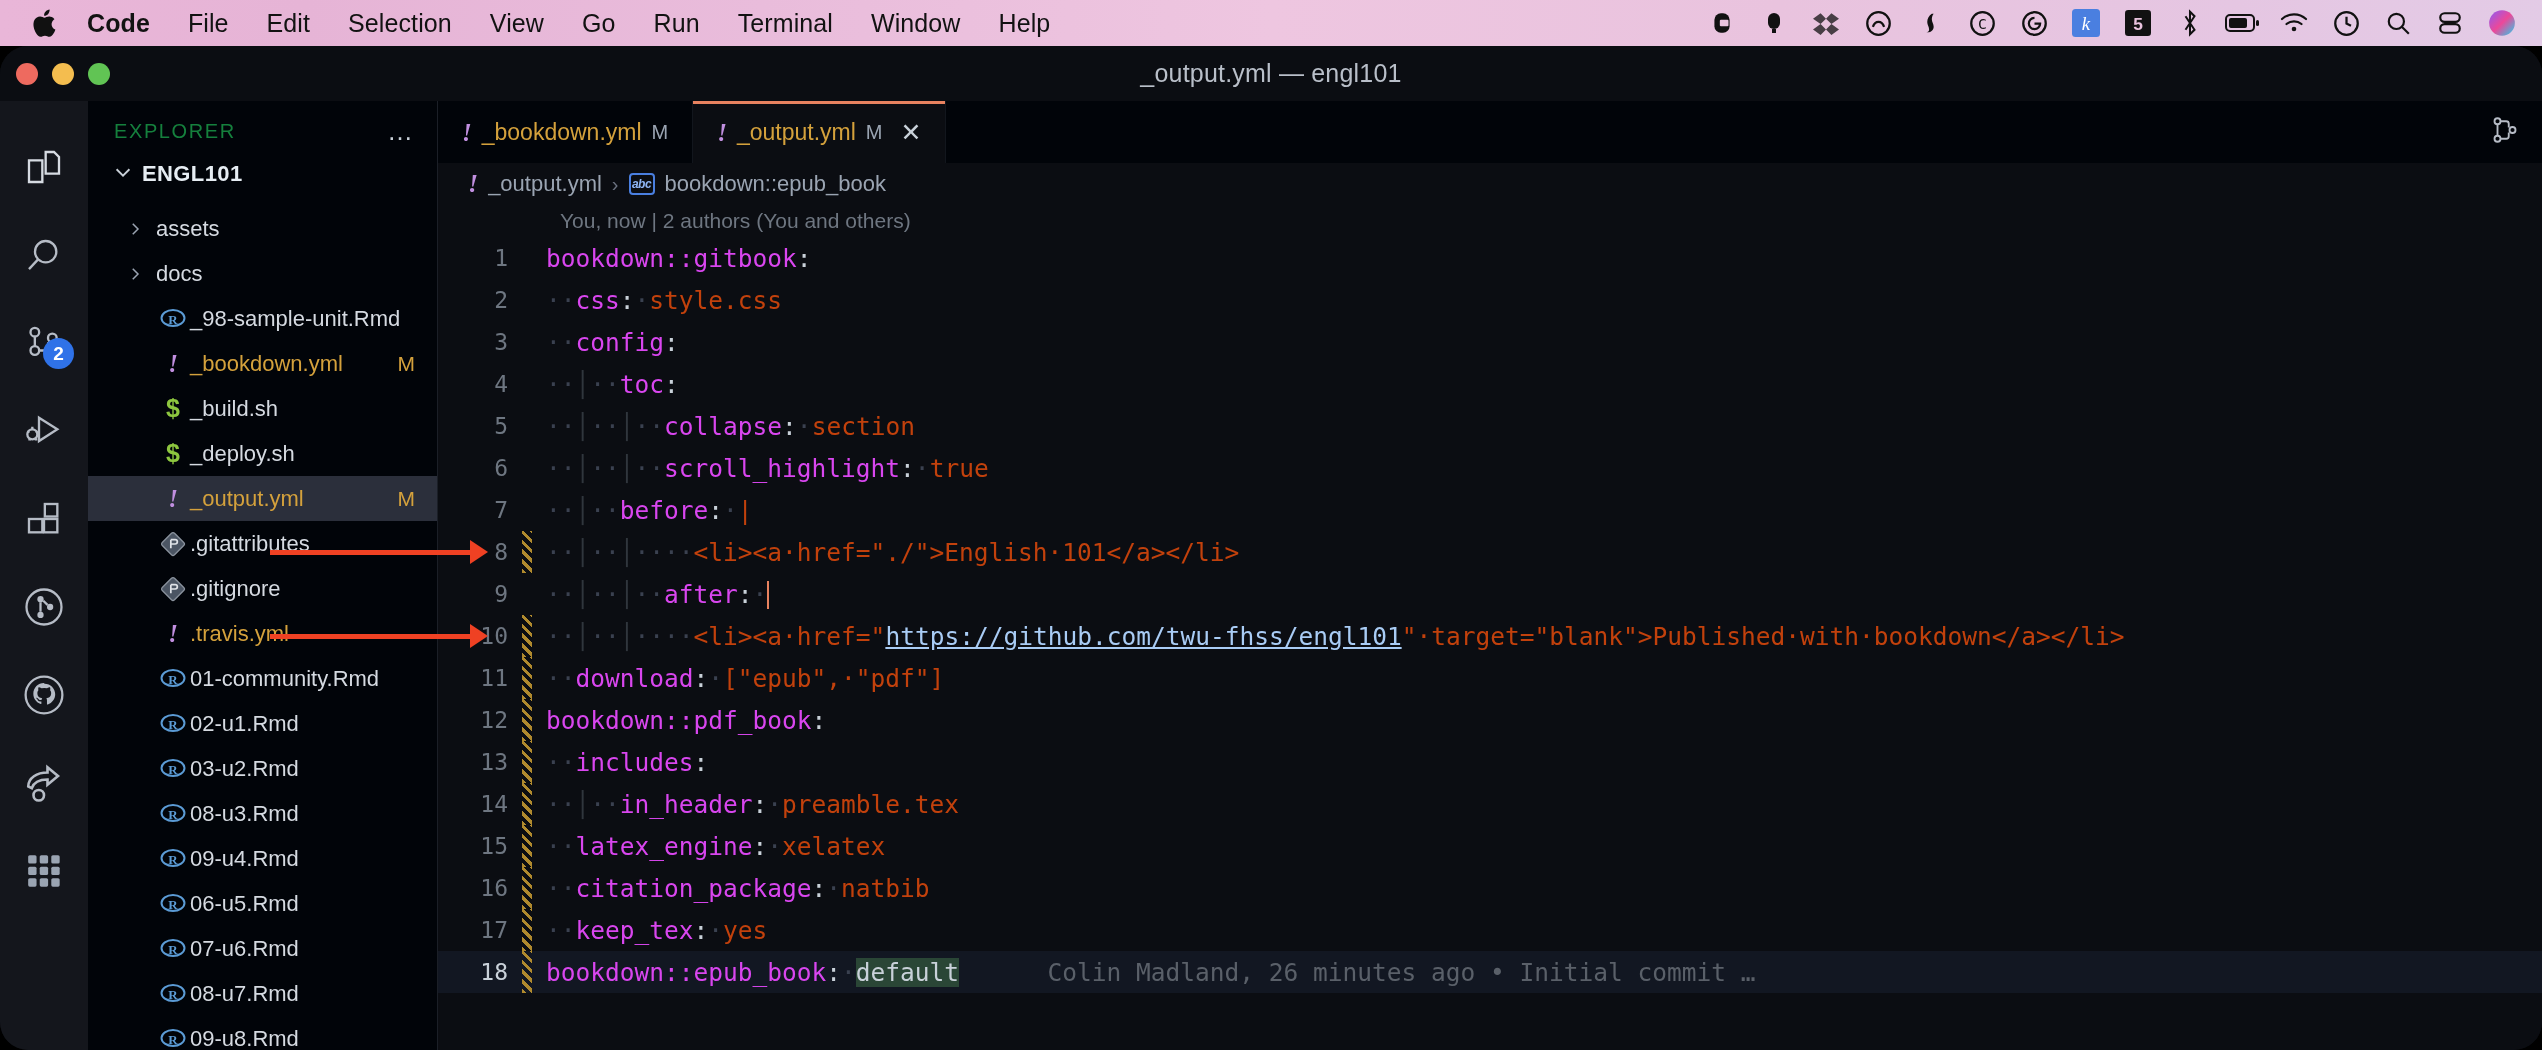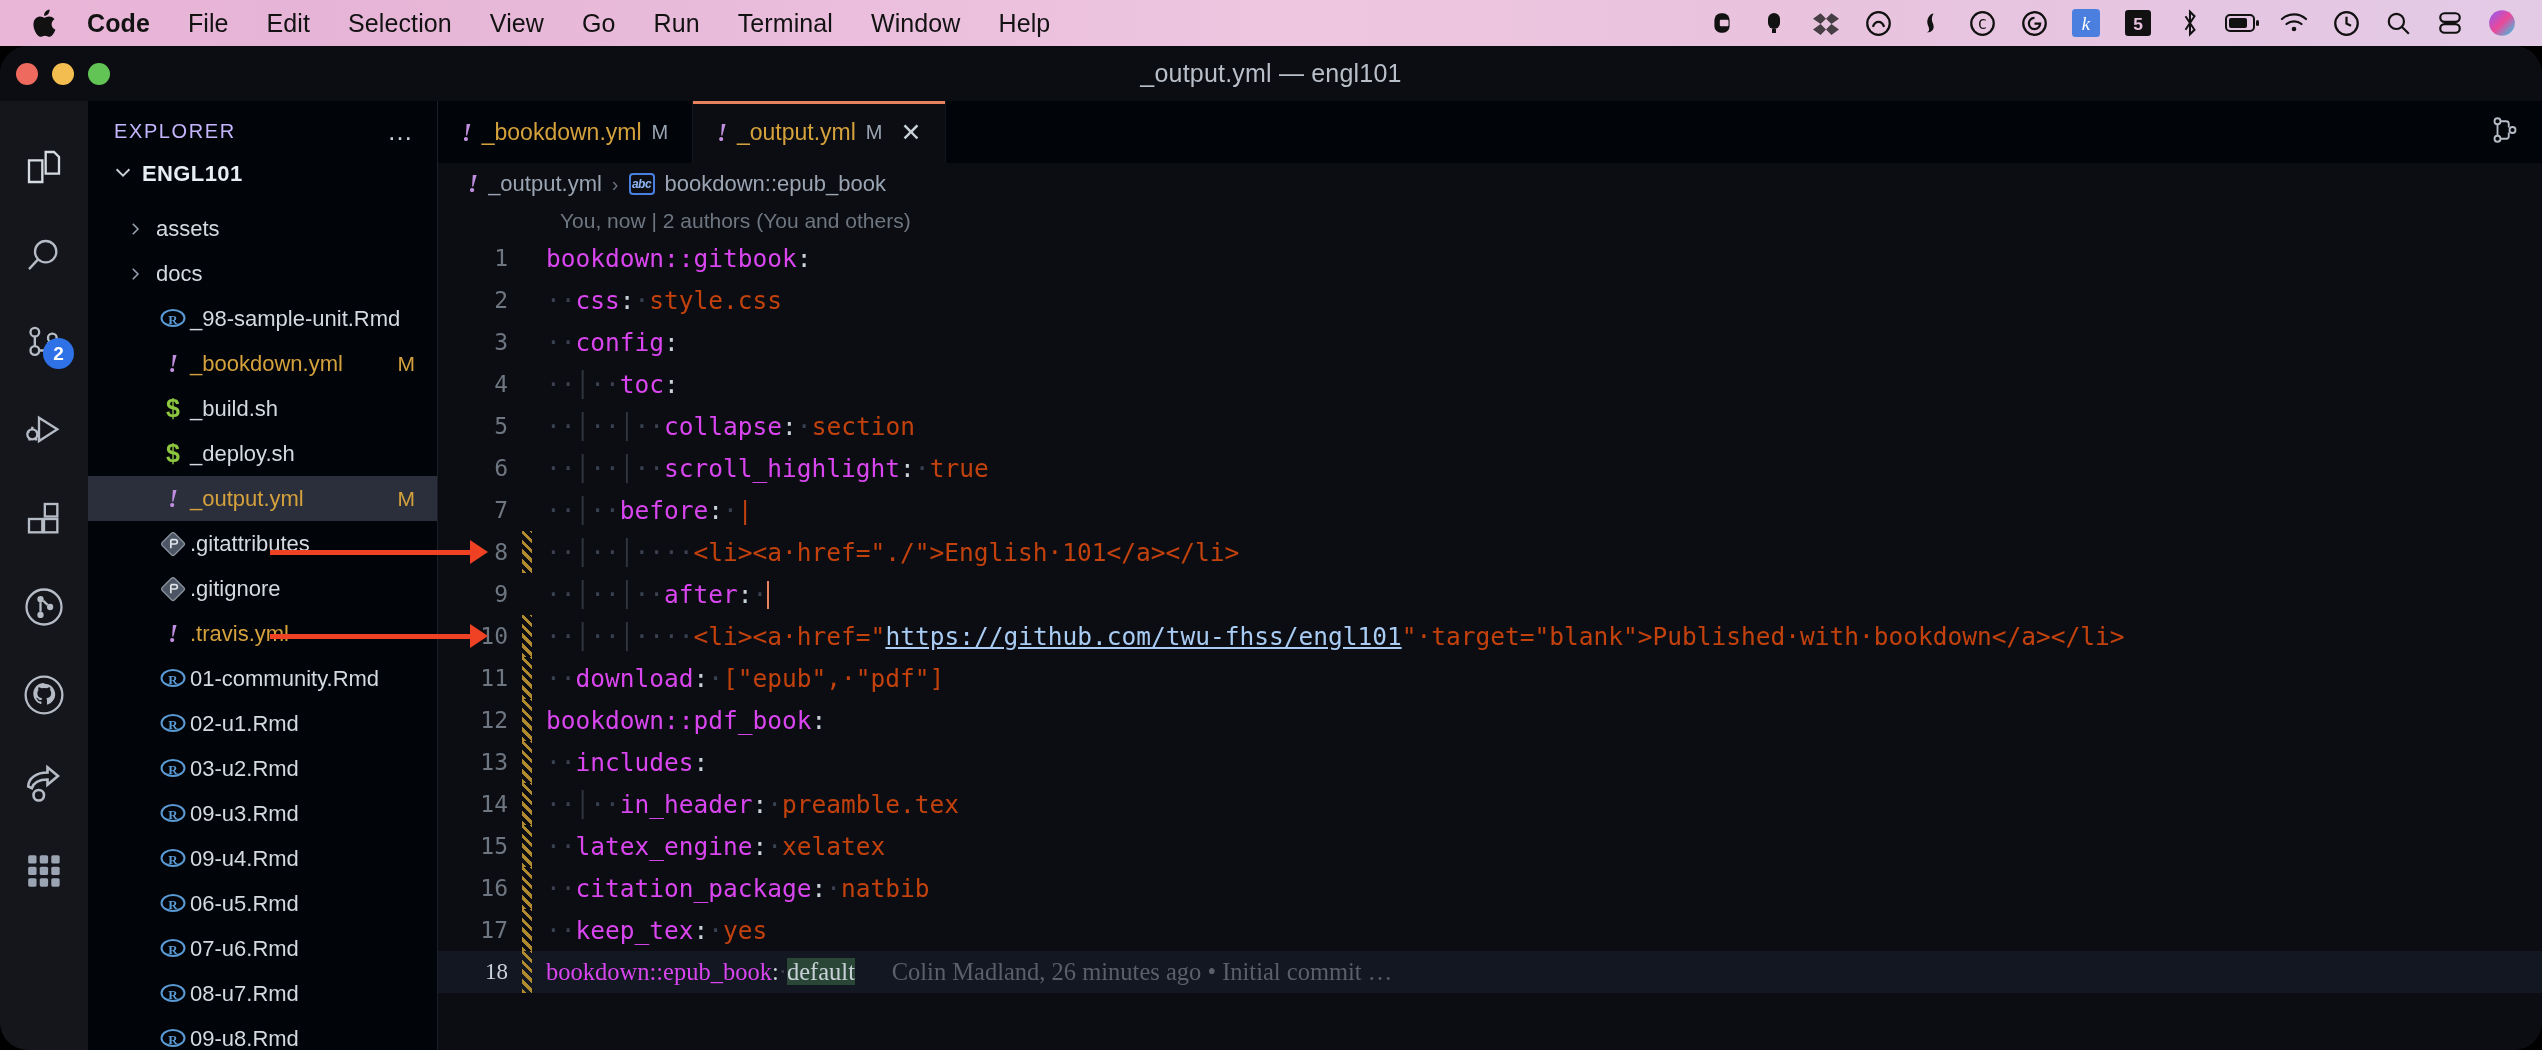--- a/index.html
+++ b/index.html
@@ -33,21 +33,21 @@
   #activity{ width:88px; background:#14161c; display:flex; flex-direction:column; align-items:center;
              padding-top:22px; flex:0 0 88px;}
   .act{ width:88px; height:88px; display:flex; align-items:center; justify-content:center; position:relative;}
   .badge{ position:absolute; right:14px; bottom:18px; background:#2f72e8; color:#fff; font-size:19px;
           min-width:31px; height:31px; border-radius:16px; display:flex; align-items:center; justify-content:center;
           font-weight:bold;}
 
   
   #explorer{ width:350px; background:#010409; flex:0 0 350px; position:relative; border-right:1px solid #1b1f27;}
   #exp-head{ display:flex; align-items:center; height:60px; padding:0 22px 0 26px; }
-  #exp-title{ color:#c4b5fd; font-size:20px; letter-spacing:1.6px; }
+  #exp-title{ color:#15803d; font-size:20px; letter-spacing:1.6px; }
   #exp-dots{ margin-left:auto; color:#c9d1d9; font-size:26px; letter-spacing:2px; line-height:10px;}
   .root-row{ display:flex; align-items:flex-start; height:45px; padding-left:24px; }
   .root-label{ color:#e6edf3; font-weight:bold; font-size:22px; letter-spacing:.4px; margin-left:8px;}
   .frow{ display:flex; align-items:center; height:45px; padding-left:38px; position:relative;}
   .frow.sel{ background:#2b2f3b; }
   .fchev{ width:30px; color:#9aa4b2; font-size:20px; display:flex; align-items:center; }
   .ficon{ width:34px; display:flex; align-items:center; justify-content:center; }
   .fname{ color:#d5dae1; font-size:22px; white-space:nowrap;}
   .fname.yml{ color:#d4a13c; }
   .fmod{ color:#d4a13c; font-size:21px; position:absolute; right:22px; font-weight:500;}
@@ -70,21 +70,21 @@
   .abc-box{ width:26px;height:22px;border:2px solid #4a7fe0;border-radius:4px;display:flex;align-items:center;
             justify-content:center;color:#8fb6f5;font-size:12px;font-weight:bold;letter-spacing:-0.5px;font-style:italic;}
 
   #blameline{ height:32px; display:flex; align-items:center; padding-left:122px;}
   .blame{ color:#6e7681; font-size:21px;}
 
   
   #code{ flex:1; position:relative; overflow:hidden;
          font-family:"DejaVu Sans Mono", monospace; font-size:24.5px; }
   .ln-row{ display:flex; height:42px; align-items:center; position:relative;}
-  .ln-row.cur{ background:#121722;font-family:Liberation Serif, serif; }
+  .ln-row.cur{ background:#121722; }
   .gutter{ width:70px; text-align:right; color:#6e7681; font-size:23px; flex:0 0 70px; padding-right:0;}
   .ln-row.cur .gutter{ color:#c9d1d9;}
   .chg{ width:10px; flex:0 0 10px; margin-left:14px; height:42px;}
   .chg.mod{ background:repeating-linear-gradient(45deg,#b08a2e 0 3px,transparent 3px 7px); }
   .codetext{ padding-left:14px; white-space:pre; color:#c9d1d9; }
   .k{ color:#d946ef; }
   .v{ color:#c2410c; }
   .p{ color:#c9d1d9; }
   .ws{ color:#3a4150; }
   .guide{ color:#30363d; }
@@ -436,21 +436,21 @@
             <span class="fname">03-u2.Rmd</span>
           </div>
           <div class="frow">
             <span class="fchev"></span>
             <span class="ficon">
               <svg width="26" height="22" viewBox="0 0 26 22">
                 <ellipse cx="13" cy="10" rx="11.5" ry="8" fill="none" stroke="#5b9bd5" stroke-width="2"></ellipse>
                 <text x="13" y="16" font-size="13" text-anchor="middle" fill="#5b9bd5" font-family="serif" font-weight="bold">R</text>
               </svg>
             </span>
-            <span class="fname">09-u3.Rmd</span>
+            <span class="fname">08-u3.Rmd</span>
           </div>
           <div class="frow">
             <span class="fchev"></span>
             <span class="ficon">
               <svg width="26" height="22" viewBox="0 0 26 22">
                 <ellipse cx="13" cy="10" rx="11.5" ry="8" fill="none" stroke="#5b9bd5" stroke-width="2"></ellipse>
                 <text x="13" y="16" font-size="13" text-anchor="middle" fill="#5b9bd5" font-family="serif" font-weight="bold">R</text>
               </svg>
             </span>
             <span class="fname">09-u4.Rmd</span>

